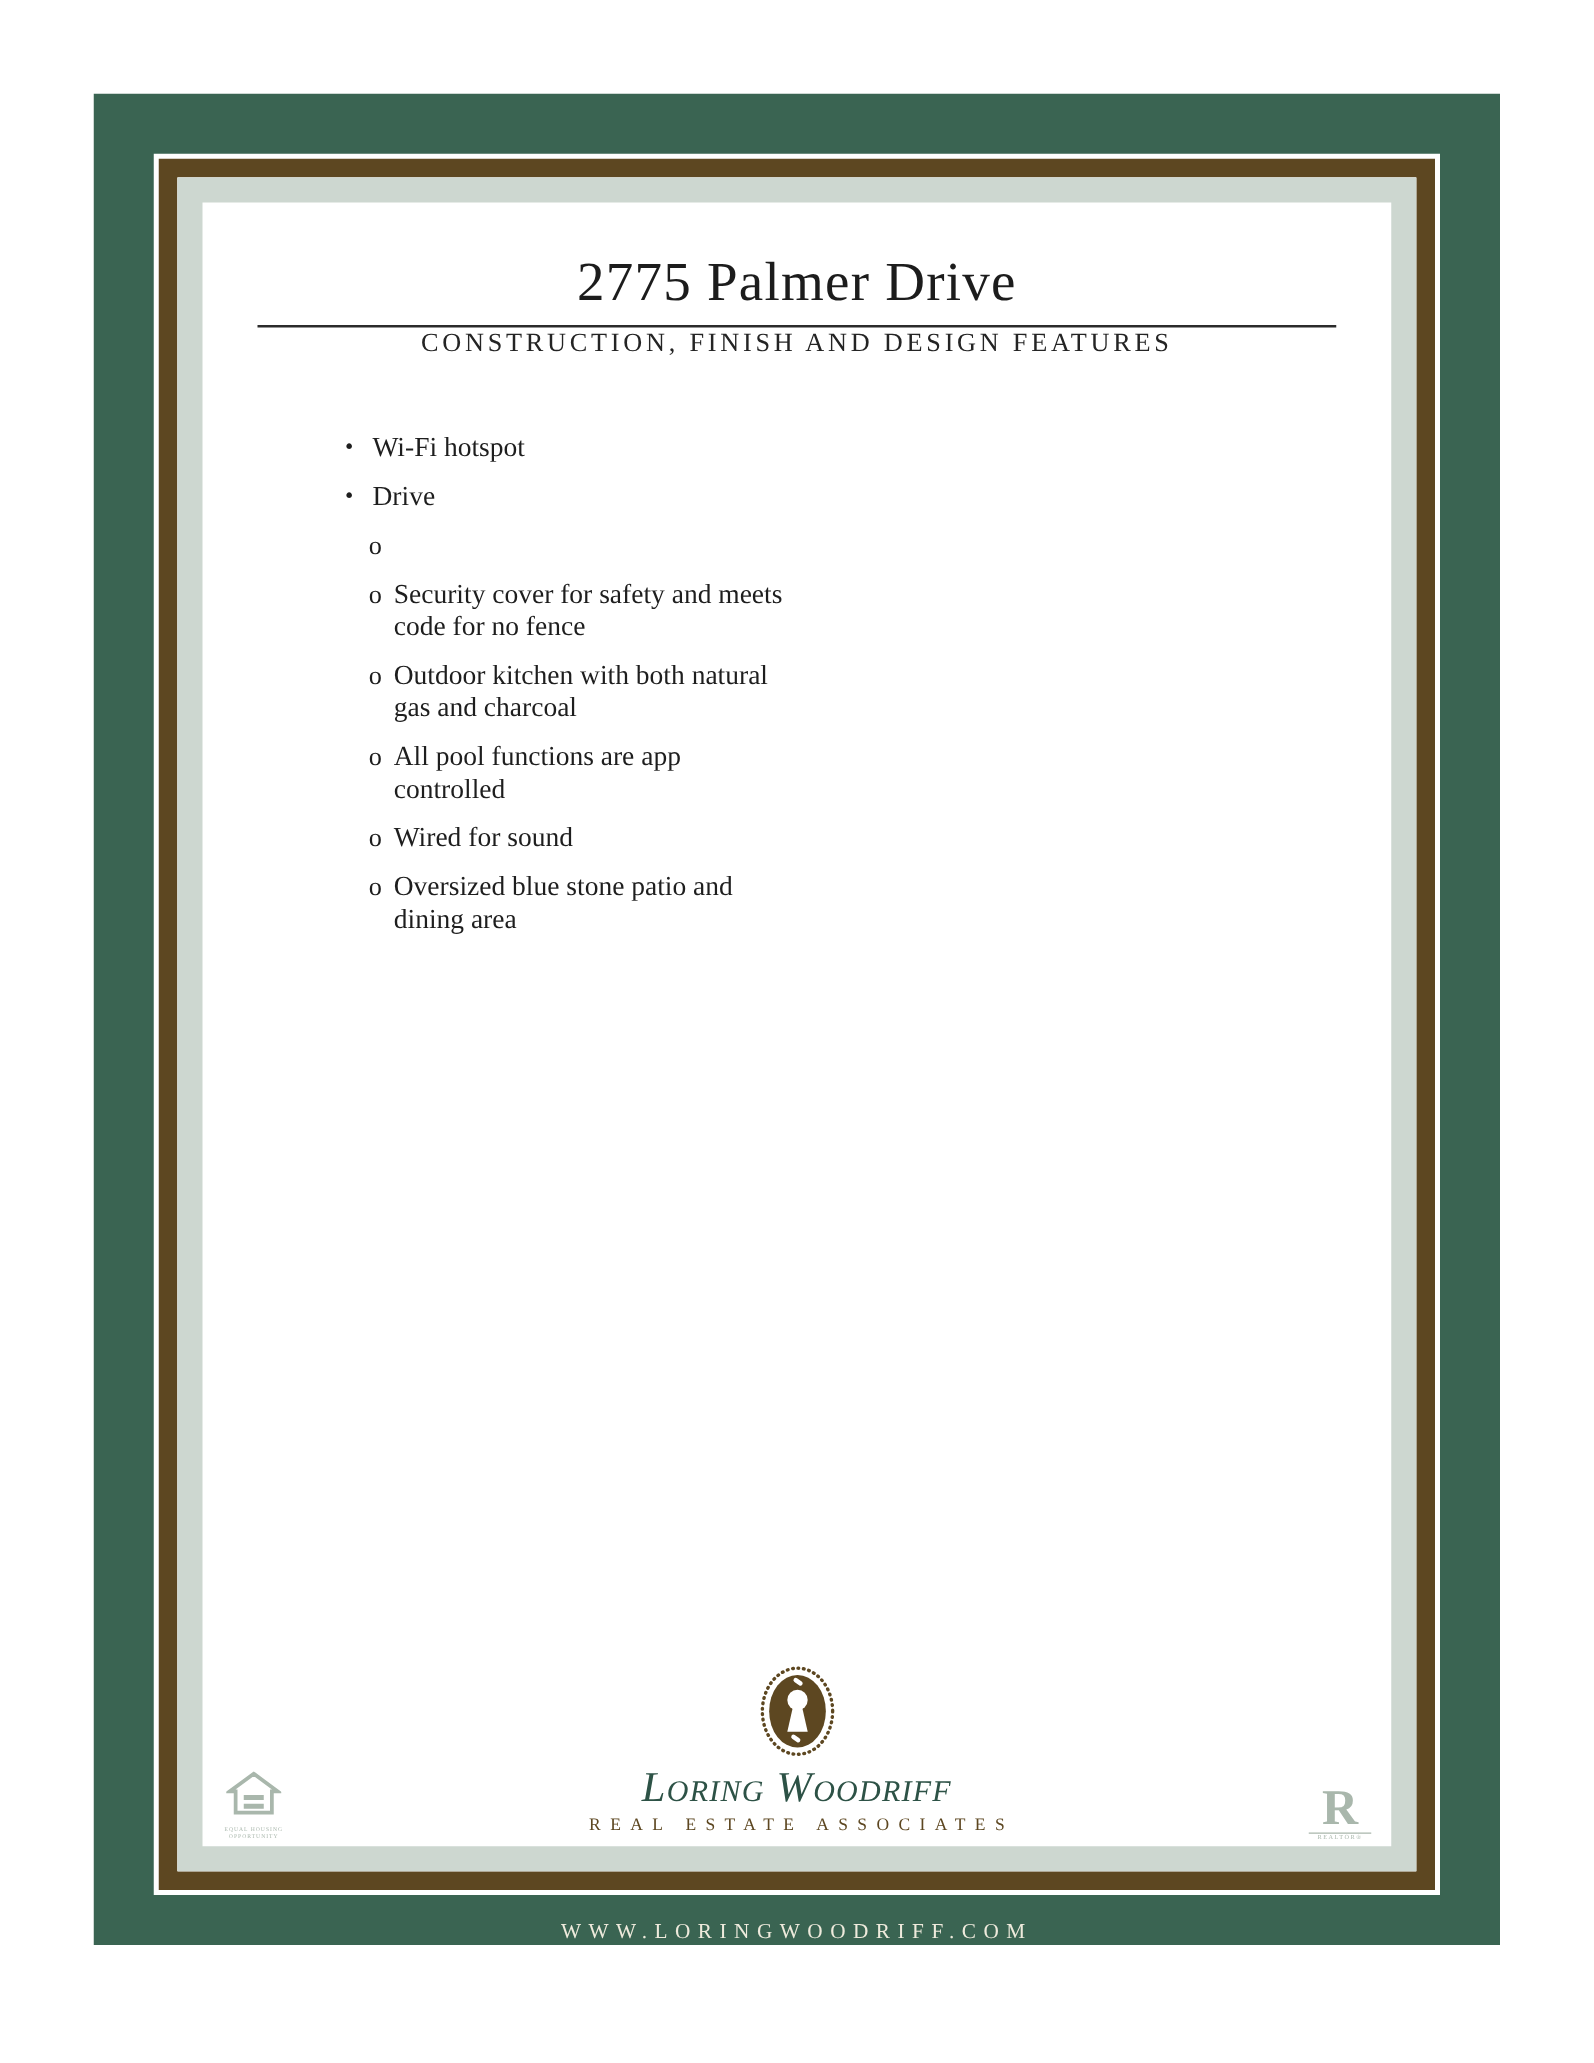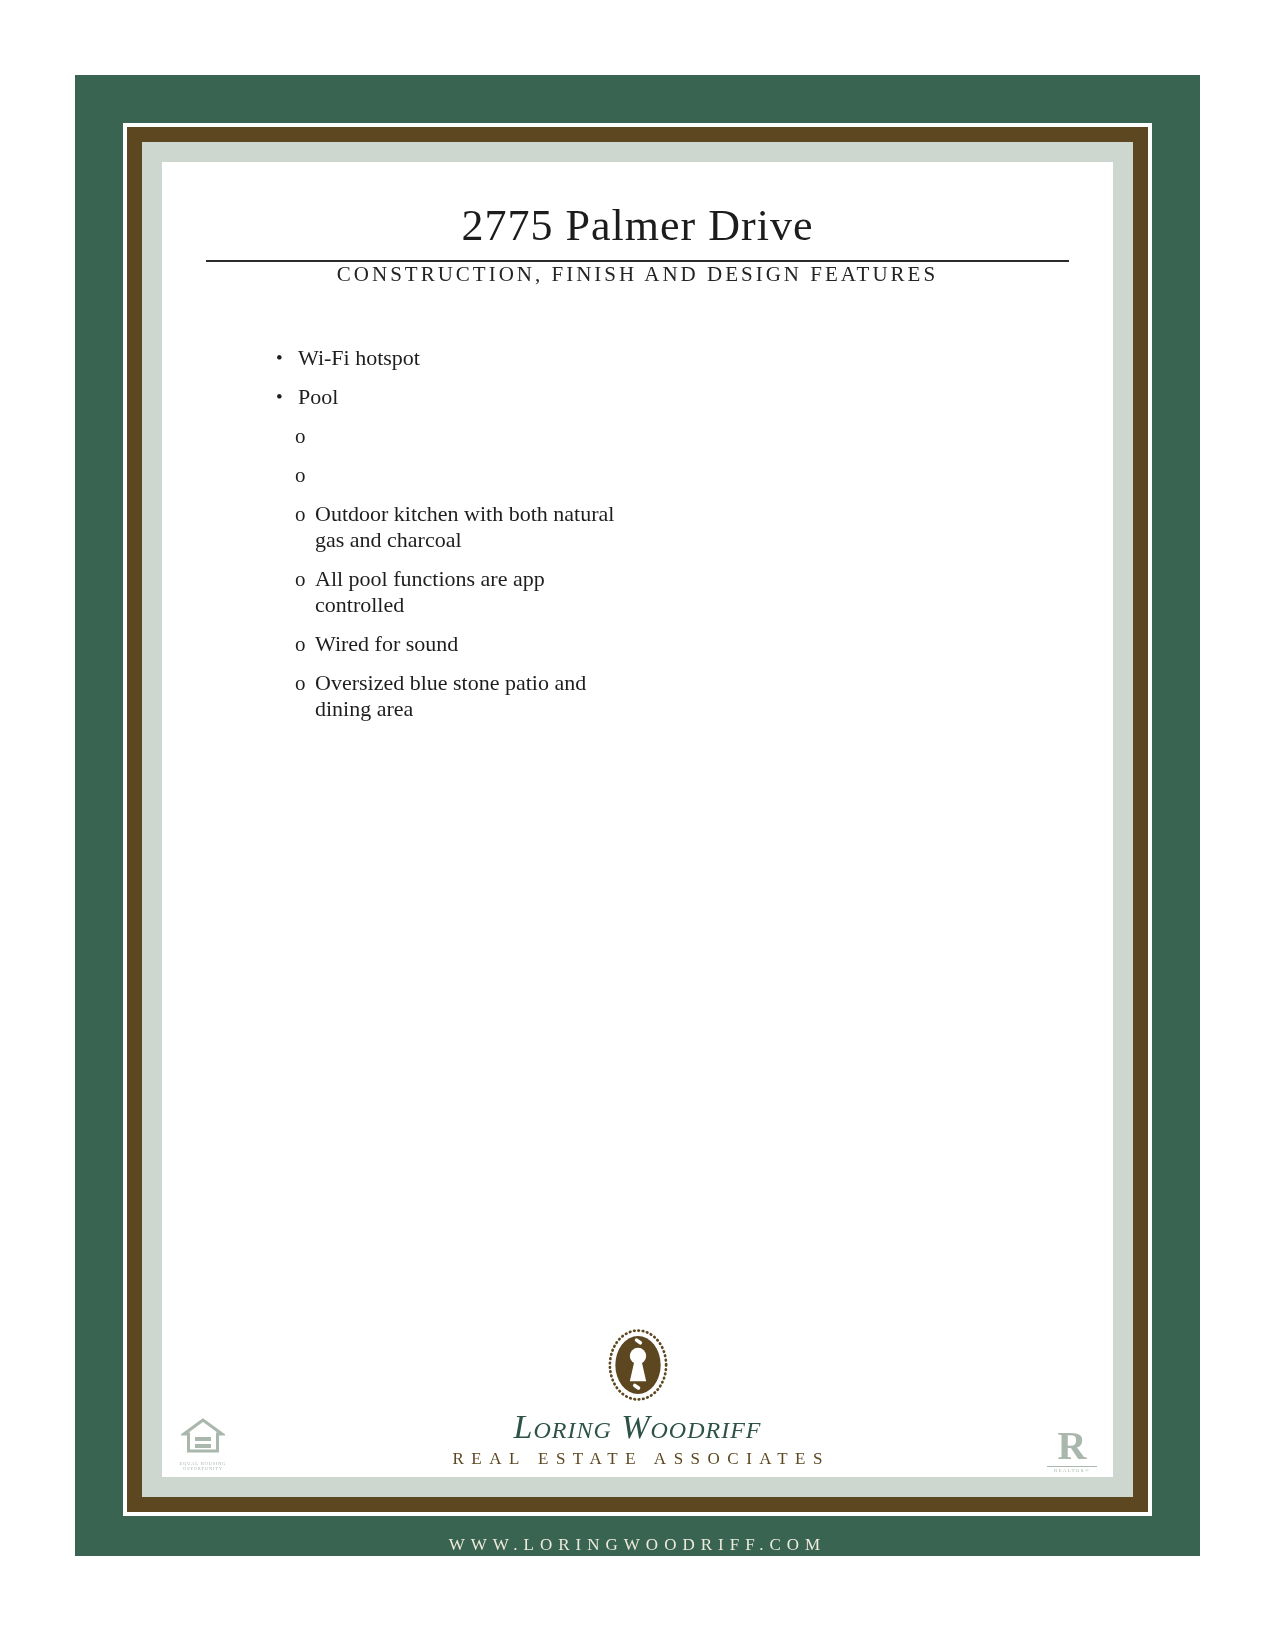--- a/index.html
+++ b/index.html
@@ -40,21 +40,21 @@
   .li-text { white-space:pre-line; }
 
   .brand-block { position:absolute; left:0; right:0; bottom:8px; text-align:center; }
   .keyhole { display:block; margin:0 auto 6px auto; }
   .brand-name {
     font-size:34px; line-height:1; font-variant:small-caps; letter-spacing:1px;
     color:var(--brand_green,#2d5246);
     font-style:italic;
   }
   .brand-tagline {
-    margin-top:5px; font-size:17px; letter-spacing:7.5px; text-indent:7.5px;
+    margin-top:5px; font-size:14px; letter-spacing:7.5px; text-indent:7.5px;
     color:var(--frame_brown,#5d4721);
   }
 
   .equal-housing { position:absolute; left:12px; bottom:6px; width:58px; text-align:center; color:#a9b7ac; }
   .eh-label { font-size:4.5px; letter-spacing:0.8px; margin-top:2px; white-space:pre-line; }
 
   .realtor { position:absolute; right:16px; bottom:4px; width:50px; text-align:center; color:#a9b7ac; }
   .realtor-r { font-weight:bold; font-size:40px; line-height:0.95; }
   .realtor-label { font-size:5px; letter-spacing:1.2px; border-top:1px solid #a9b7ac; padding-top:1px; margin-top:1px; }
 
@@ -89,27 +89,29 @@
           <div class="title-rule"></div>
           <h2 class="doc-subtitle">CONSTRUCTION, FINISH AND DESIGN FEATURES</h2>
 
           <div class="features">
             <div class="li l1">
               <span class="marker">•</span>
               <span class="li-text">Wi-Fi hotspot</span>
             </div>
             <div class="li l1">
               <span class="marker">•</span>
-              <span class="li-text">Pool</span>
+              <span class="li-text">Drive</span>
             </div>
             <div class="li l2">
               <span class="marker">o</span>
             </div>
             <div class="li l2">
               <span class="marker">o</span>
+              <span class="li-text">Security cover for safety and meets
+code for no fence</span>
             </div>
             <div class="li l2">
               <span class="marker">o</span>
               <span class="li-text">Outdoor kitchen with both natural
 gas and charcoal</span>
             </div>
             <div class="li l2">
               <span class="marker">o</span>
               <span class="li-text">All pool functions are app
 controlled</span>

